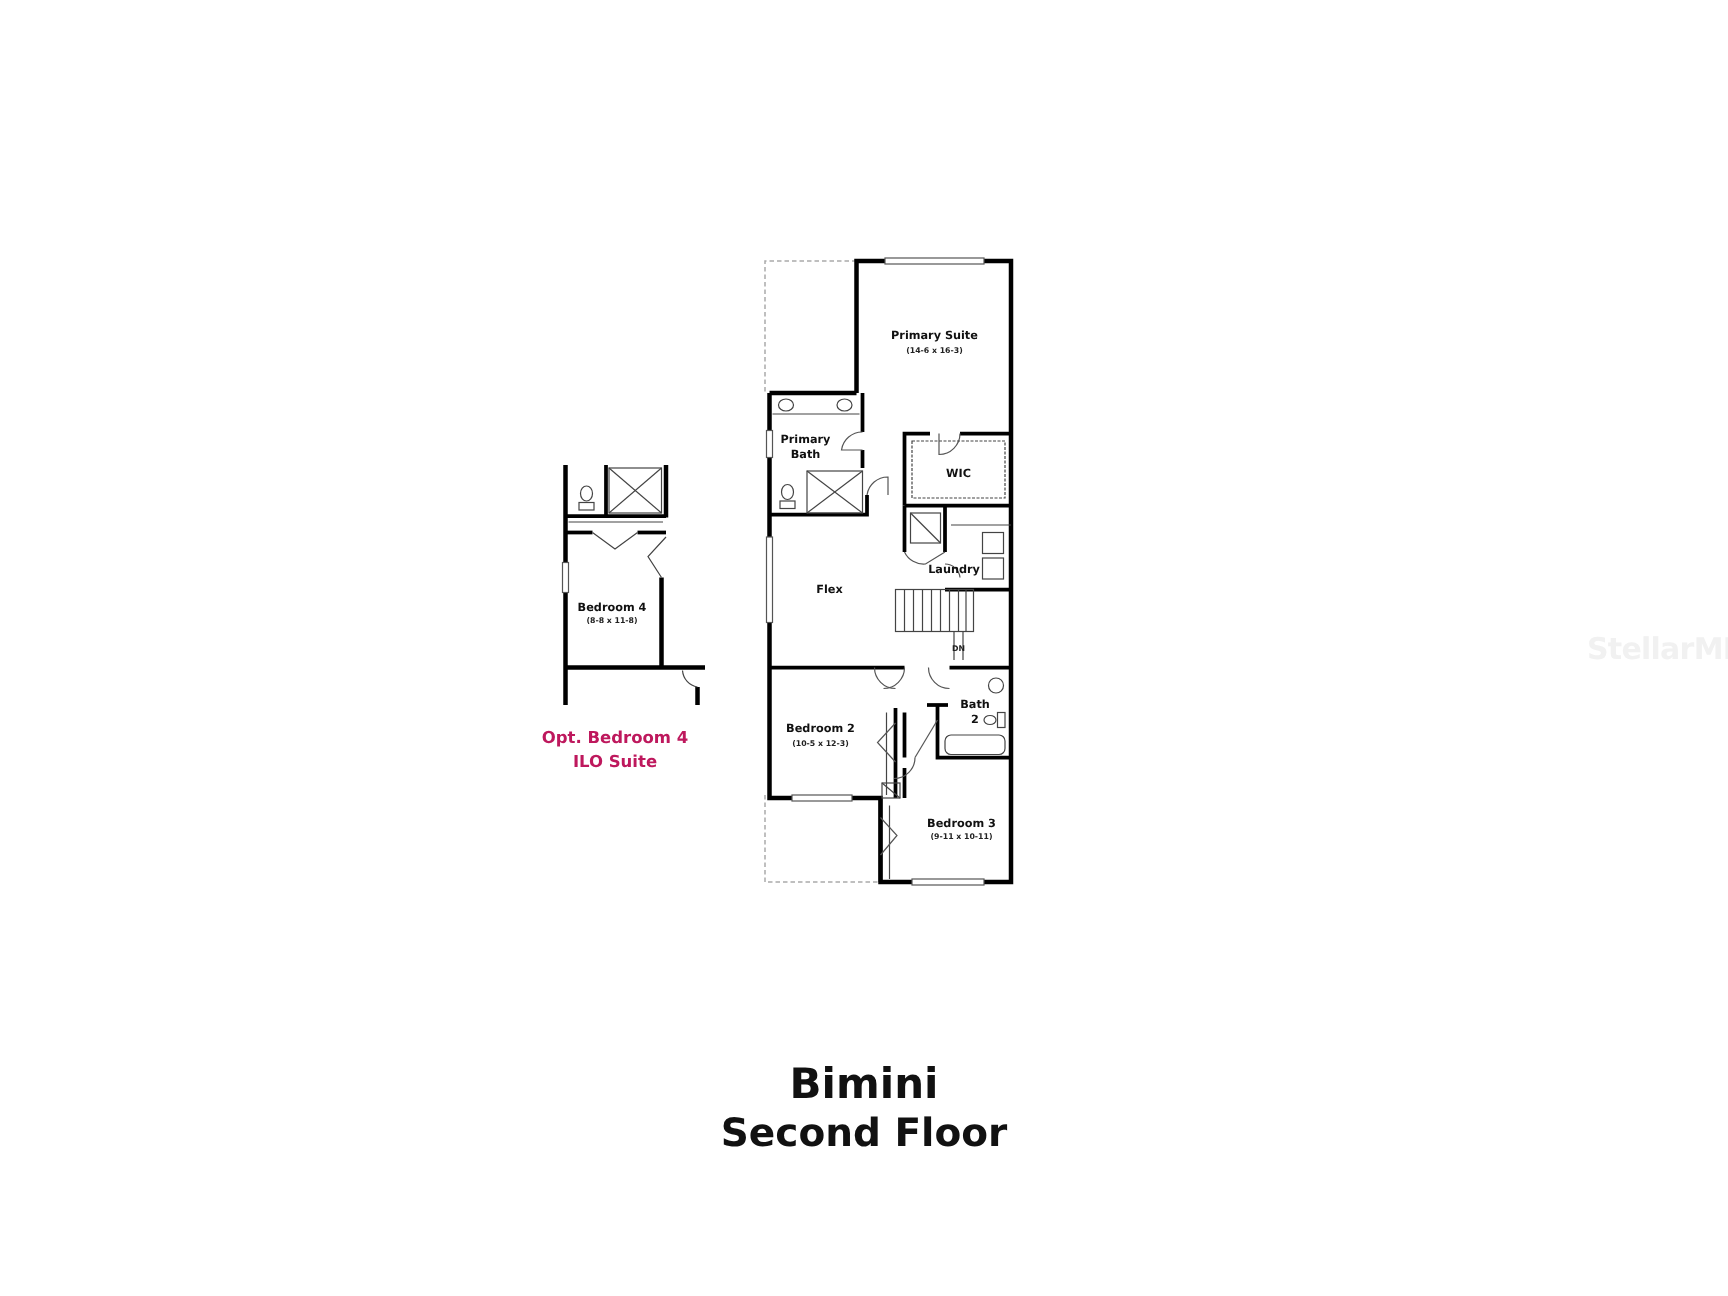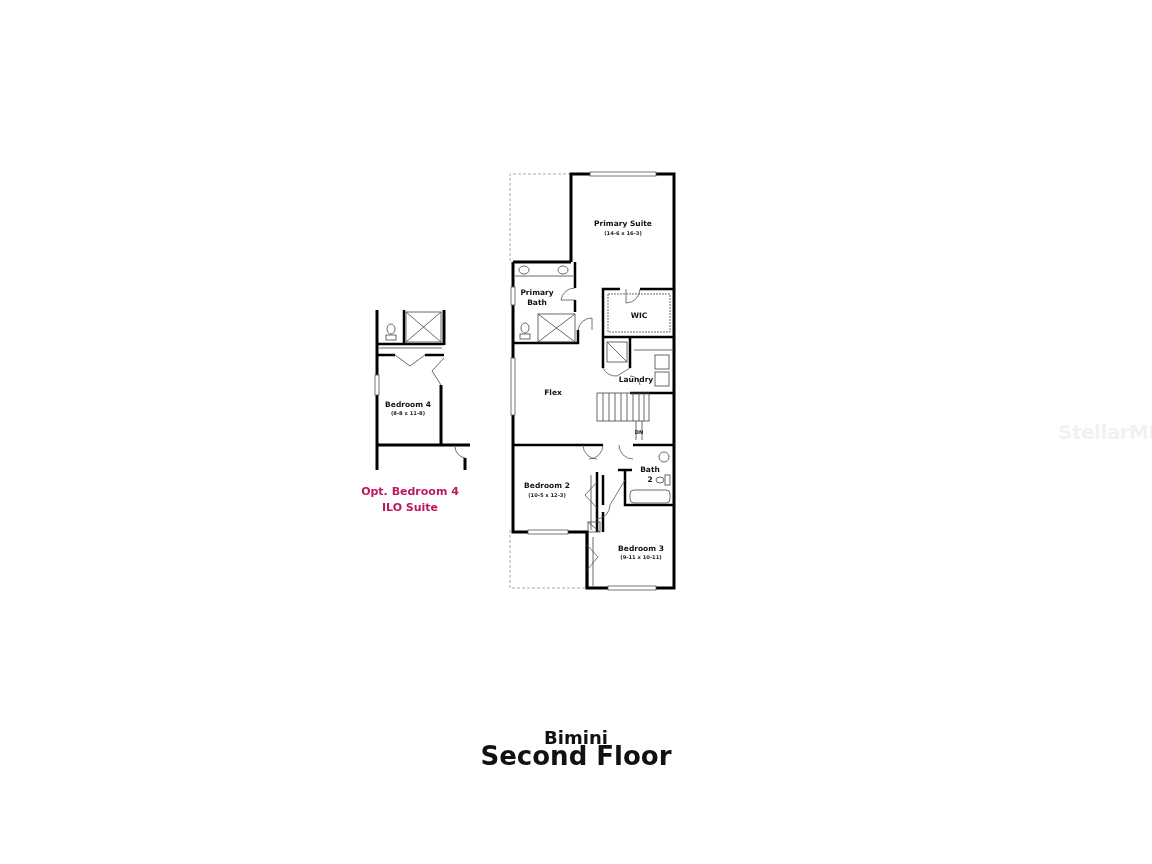--- a/index.html
+++ b/index.html
@@ -2,21 +2,21 @@
 <html><head>
   <meta charset="utf-8">
   <style>
     html, body { margin: 0; padding: 0; background: #ffffff; }
     body { width: 1152px; height: 864px; position: relative; overflow: hidden; font-family: "DejaVu Sans", sans-serif; }
     #plan { position: absolute; left: 0; top: 0; width: 1152px; height: 864px; }
     .room-label { font-family: "DejaVu Sans", sans-serif; font-weight: bold; font-size: 7.5px; fill: #111; }
     .room-dim { font-family: "DejaVu Sans", sans-serif; font-weight: bold; font-size: 5.2px; fill: #222; }
     .opt-caption { position: absolute; left: 330px; width: 160px; text-align: center; font-family: "DejaVu Sans", sans-serif; font-weight: bold; font-size: 11px; color: #be185d; line-height: 15px; }
     .title { position: absolute; left: 376px; width: 400px; text-align: center; font-family: "DejaVu Sans", sans-serif; font-weight: bold; color: #111; }
-    .title-1 { top: 727px; font-size: 18px; }
+    .title-1 { top: 706px; font-size: 28px; }
     .title-2 { top: 741px; font-size: 26px; text-align: center; }
     .watermark { position: absolute; left: 1058px; top: 420px; font-family: "DejaVu Sans", sans-serif; font-size: 20px; font-weight: bold; color: #f1f1f1; letter-spacing: -0.5px; }
   </style>
 </head>
 <body>
 
 <svg id="plan" viewBox="0 0 1152 864" xmlns="http://www.w3.org/2000/svg">
 
   <g>
 

